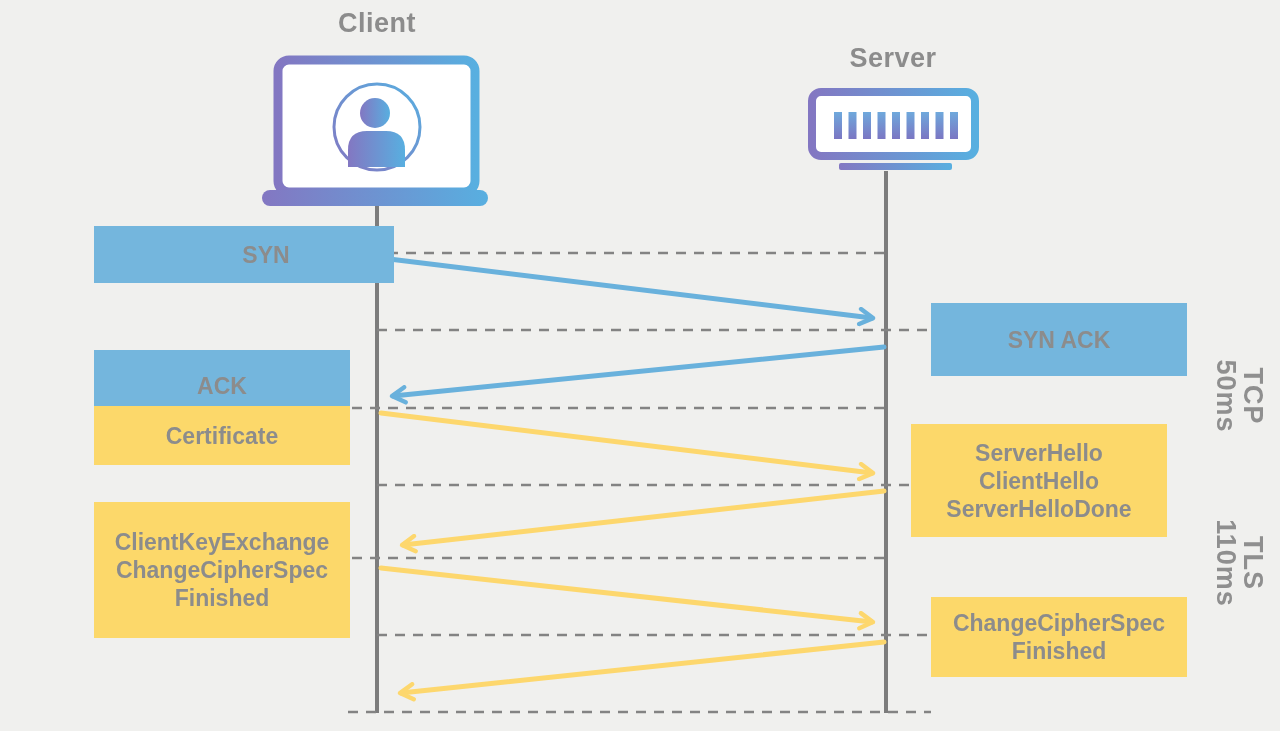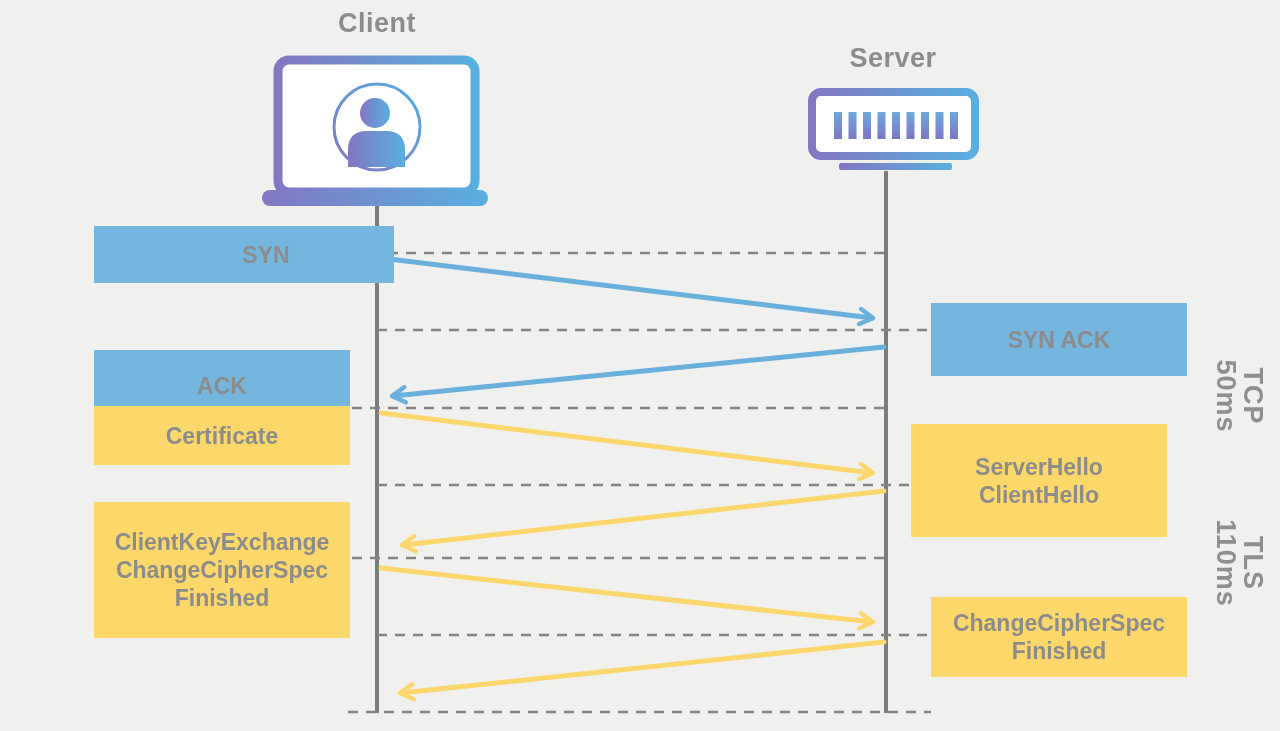--- a/index.html
+++ b/index.html
@@ -153,20 +153,21 @@
     <div>Finished</div>
   </div>
 
   <div class="msg-box blue" style="left:931px;top:303px;height:73px;">
     <div>SYN ACK</div>
   </div>
 
   <div class="msg-box yellow" style="left:911px;top:424px;height:113px;">
     <div>ServerHello</div>
     <div>ClientHello</div>
+    <div>ServerHelloDone</div>
   </div>
 
   <div class="msg-box yellow" style="left:931px;top:597px;height:80px;">
     <div>ChangeCipherSpec</div>
     <div>Finished</div>
   </div>
 
   <div class="phase-label" style="left:1239px;top:396px;">
     <div>TCP</div>
     <div>50ms</div>

